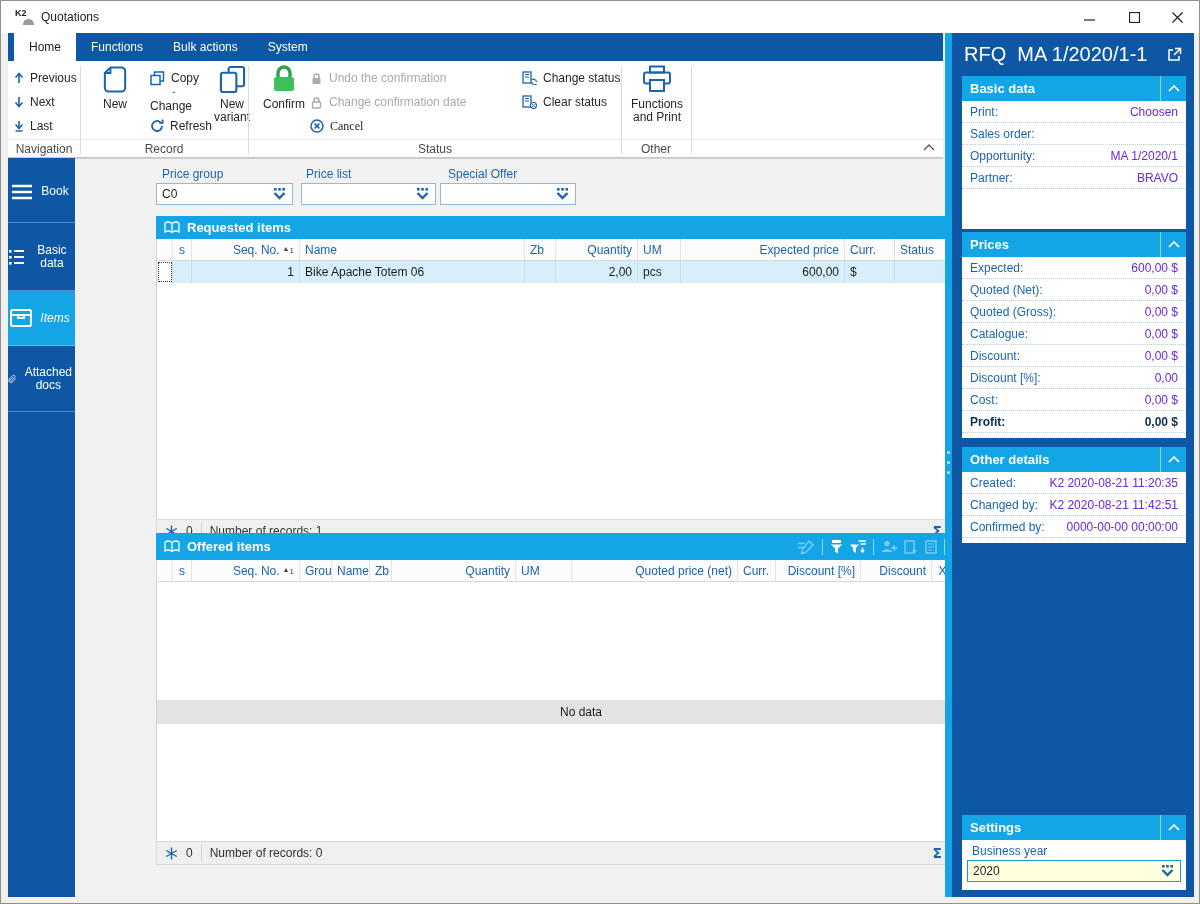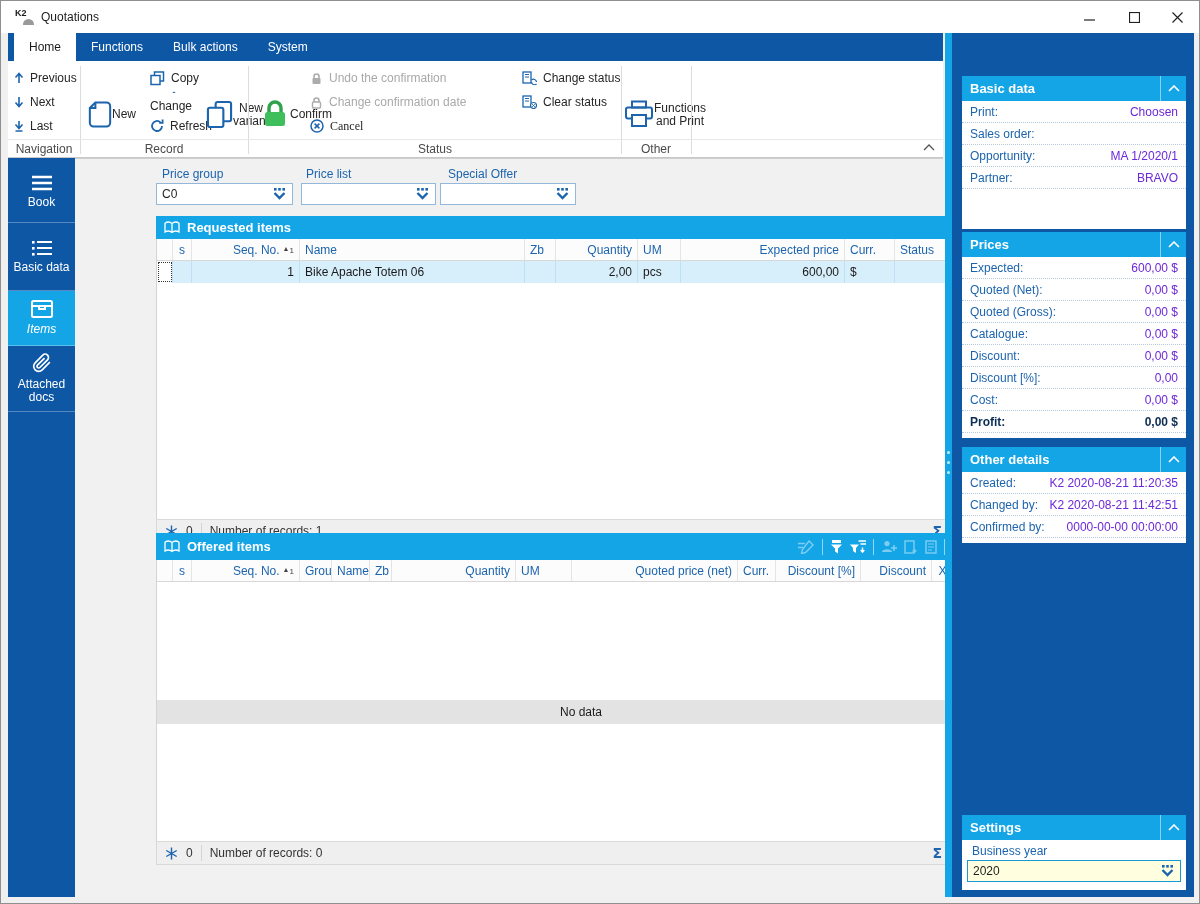--- a/index.html
+++ b/index.html
@@ -17,30 +17,30 @@
   
   .ribbon { position:absolute; left:7px; top:32px; width:935px; height:125px; }
   .tabs { height:28px; background:#0E57A4; display:flex; padding-left:6px; }
   .tab { padding:0 15px; color:#fff; font-size:12px; display:flex; align-items:center; }
   .tab.active { background:#fff; color:#1a1a1a; }
   .rbody { position:relative; height:97px; background:#fff; border-bottom:1px solid #c8c8c8; }
   .vsep { position:absolute; top:5px; bottom:3px; width:1px; background:#dcdcdc; }
   .rlink { position:absolute; height:22px; display:flex; align-items:center; gap:6px; white-space:nowrap; }
   .rlink .txt { color:#262626; }
   .rlink.dis .txt { color:#A9A9A9; }
-  .bigbtn { position:absolute; top:16px; height:74px; display:flex; flex-direction:row; align-items:center; }
+  .bigbtn { position:absolute; top:0; height:74px; display:flex; flex-direction:column; align-items:center; }
   .bigbtn .ic { height:36px; display:flex; align-items:center; justify-content:center; }
   .bigbtn .bl { margin-top:1px; text-align:center; line-height:13px; color:#262626; }
   .glabels { position:absolute; left:0; right:0; bottom:0; height:18px; border-top:1px solid #e8e8e8;padding-left:30px; }
   .glabel { position:absolute; top:2px; transform:translateX(-50%); color:#4a4a4a; }
   .rcollapse { position:absolute; right:8px; bottom:3px; }
 
   
   .sidebar { position:absolute; left:7px; top:157px; width:67px; height:739px; background:#0E57A4; }
-  .sbitem { position:absolute; left:0; width:67px; display:flex; flex-direction:column; align-items:center; justify-content:center; gap:5px; border-bottom:1px solid rgba(255,255,255,0.3); }
+  .sbitem { position:absolute; left:0; width:67px; display:flex; flex-direction:row; align-items:center; justify-content:center; gap:5px; border-bottom:1px solid rgba(255,255,255,0.3); }
   .sbitem .sblabel { color:#fff; text-align:center; line-height:13px; padding:0 3px; }
   .sbitem.active { background:#14A5E7; }
 
   
   .content { position:absolute; left:74px; top:157px; width:868px; height:739px; background:#F1F1F1; border-top:1px solid #cfcfcf;padding-left:39px; }
   .flabel { position:absolute; color:#1C64AE; }
   .field { position:absolute; height:22px; background:#fff; border:1px solid #93B8D9; display:flex; align-items:center; padding:0 5px; }
   .field .fval { flex:1; color:#1f1f1f; }
   .ybg { background:#FFFFE0; border-color:#189AD6; }
 
@@ -514,20 +514,29 @@
 
   <div class="vsplit">
     <div class="dots">
         <span class="dot"></span>
         <span class="dot"></span>
         <span class="dot"></span>
       </div>
   </div>
 
   <div class="rpanel">
+    <div class="rtitle">
+      <span class="t">RFQ  MA 1/2020/1-1</span>
+      <span class="hicon">
+          <svg width="15" height="15" viewBox="0 0 15 15">
+            <path d="M6 3 H2 V13 H12 V9" fill="none" stroke="#fff" stroke-width="1.5"></path>
+            <path d="M8 1.5 H13.5 V7 M13.5 1.5 L7 8" fill="none" stroke="#fff" stroke-width="1.5"></path>
+          </svg>
+        </span>
+    </div>
 
     <div class="sect" style="top:43px; height:153px;">
       <div class="shead">
         <span class="st">Basic data</span>
         <span class="chv">
             <svg width="12" height="7">
               <path d="M1 6 L6 1 L11 6" fill="none" stroke="#fff" stroke-width="1.6"></path>
             </svg>
           </span>
       </div>

